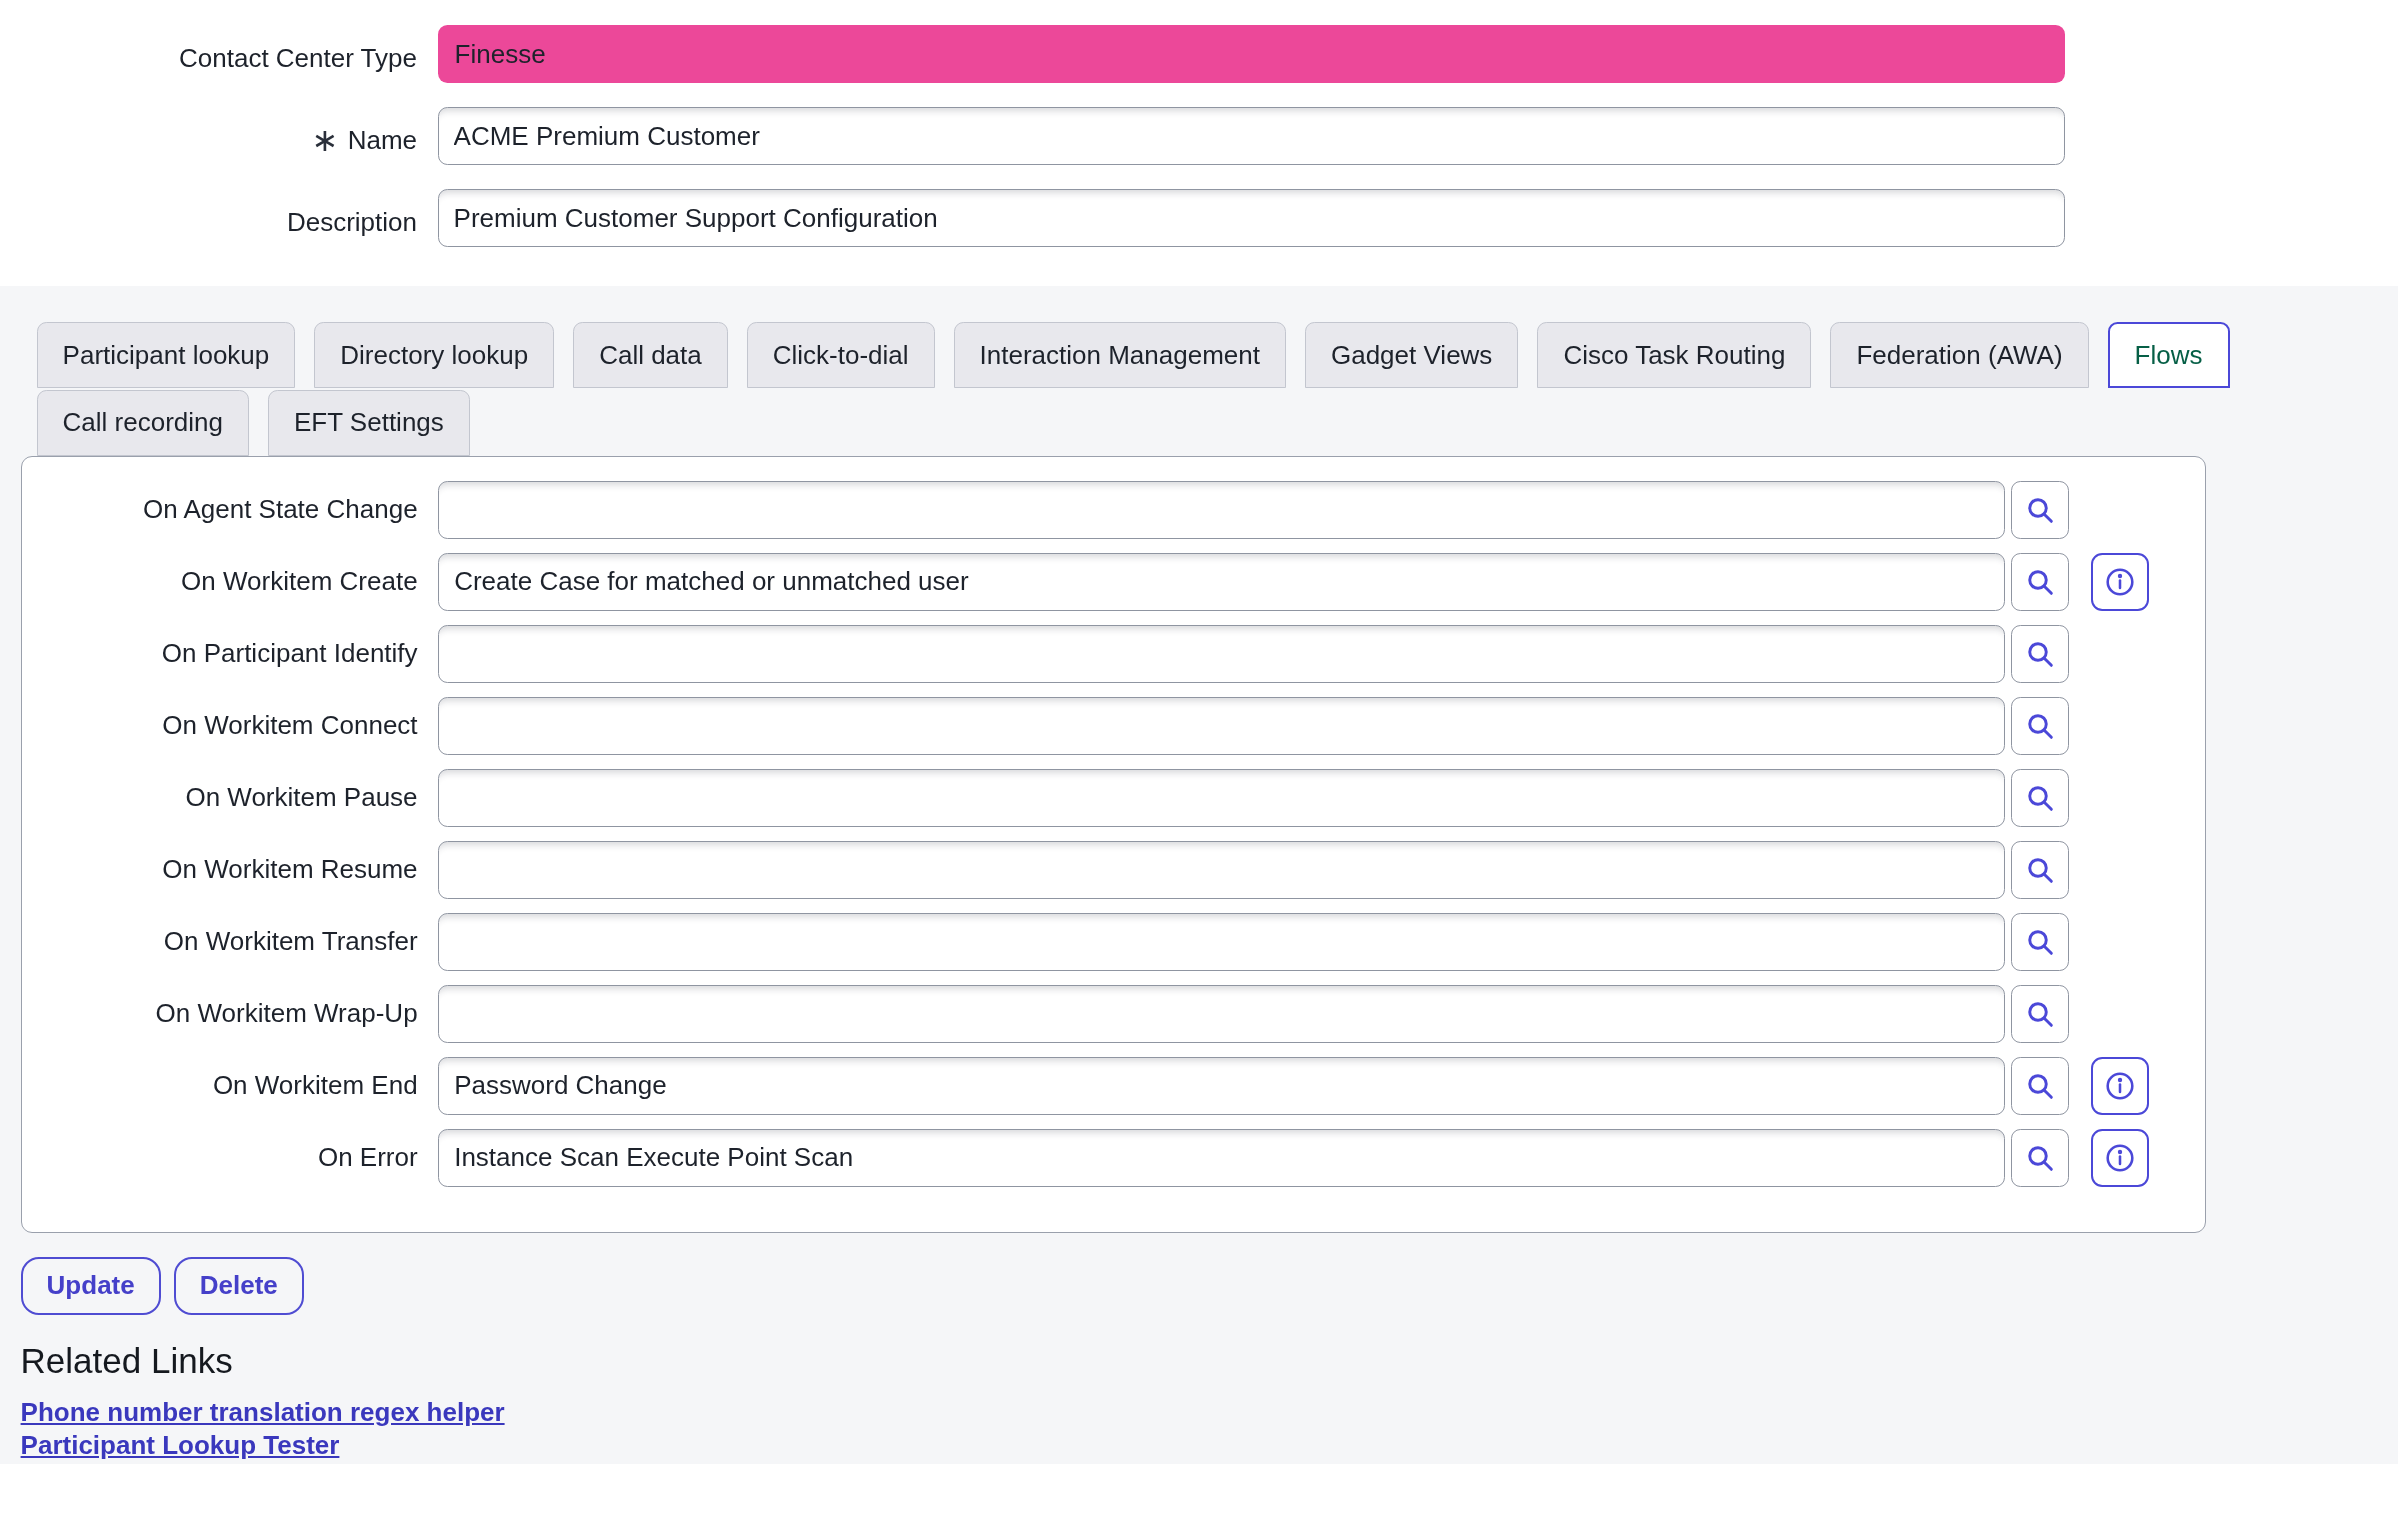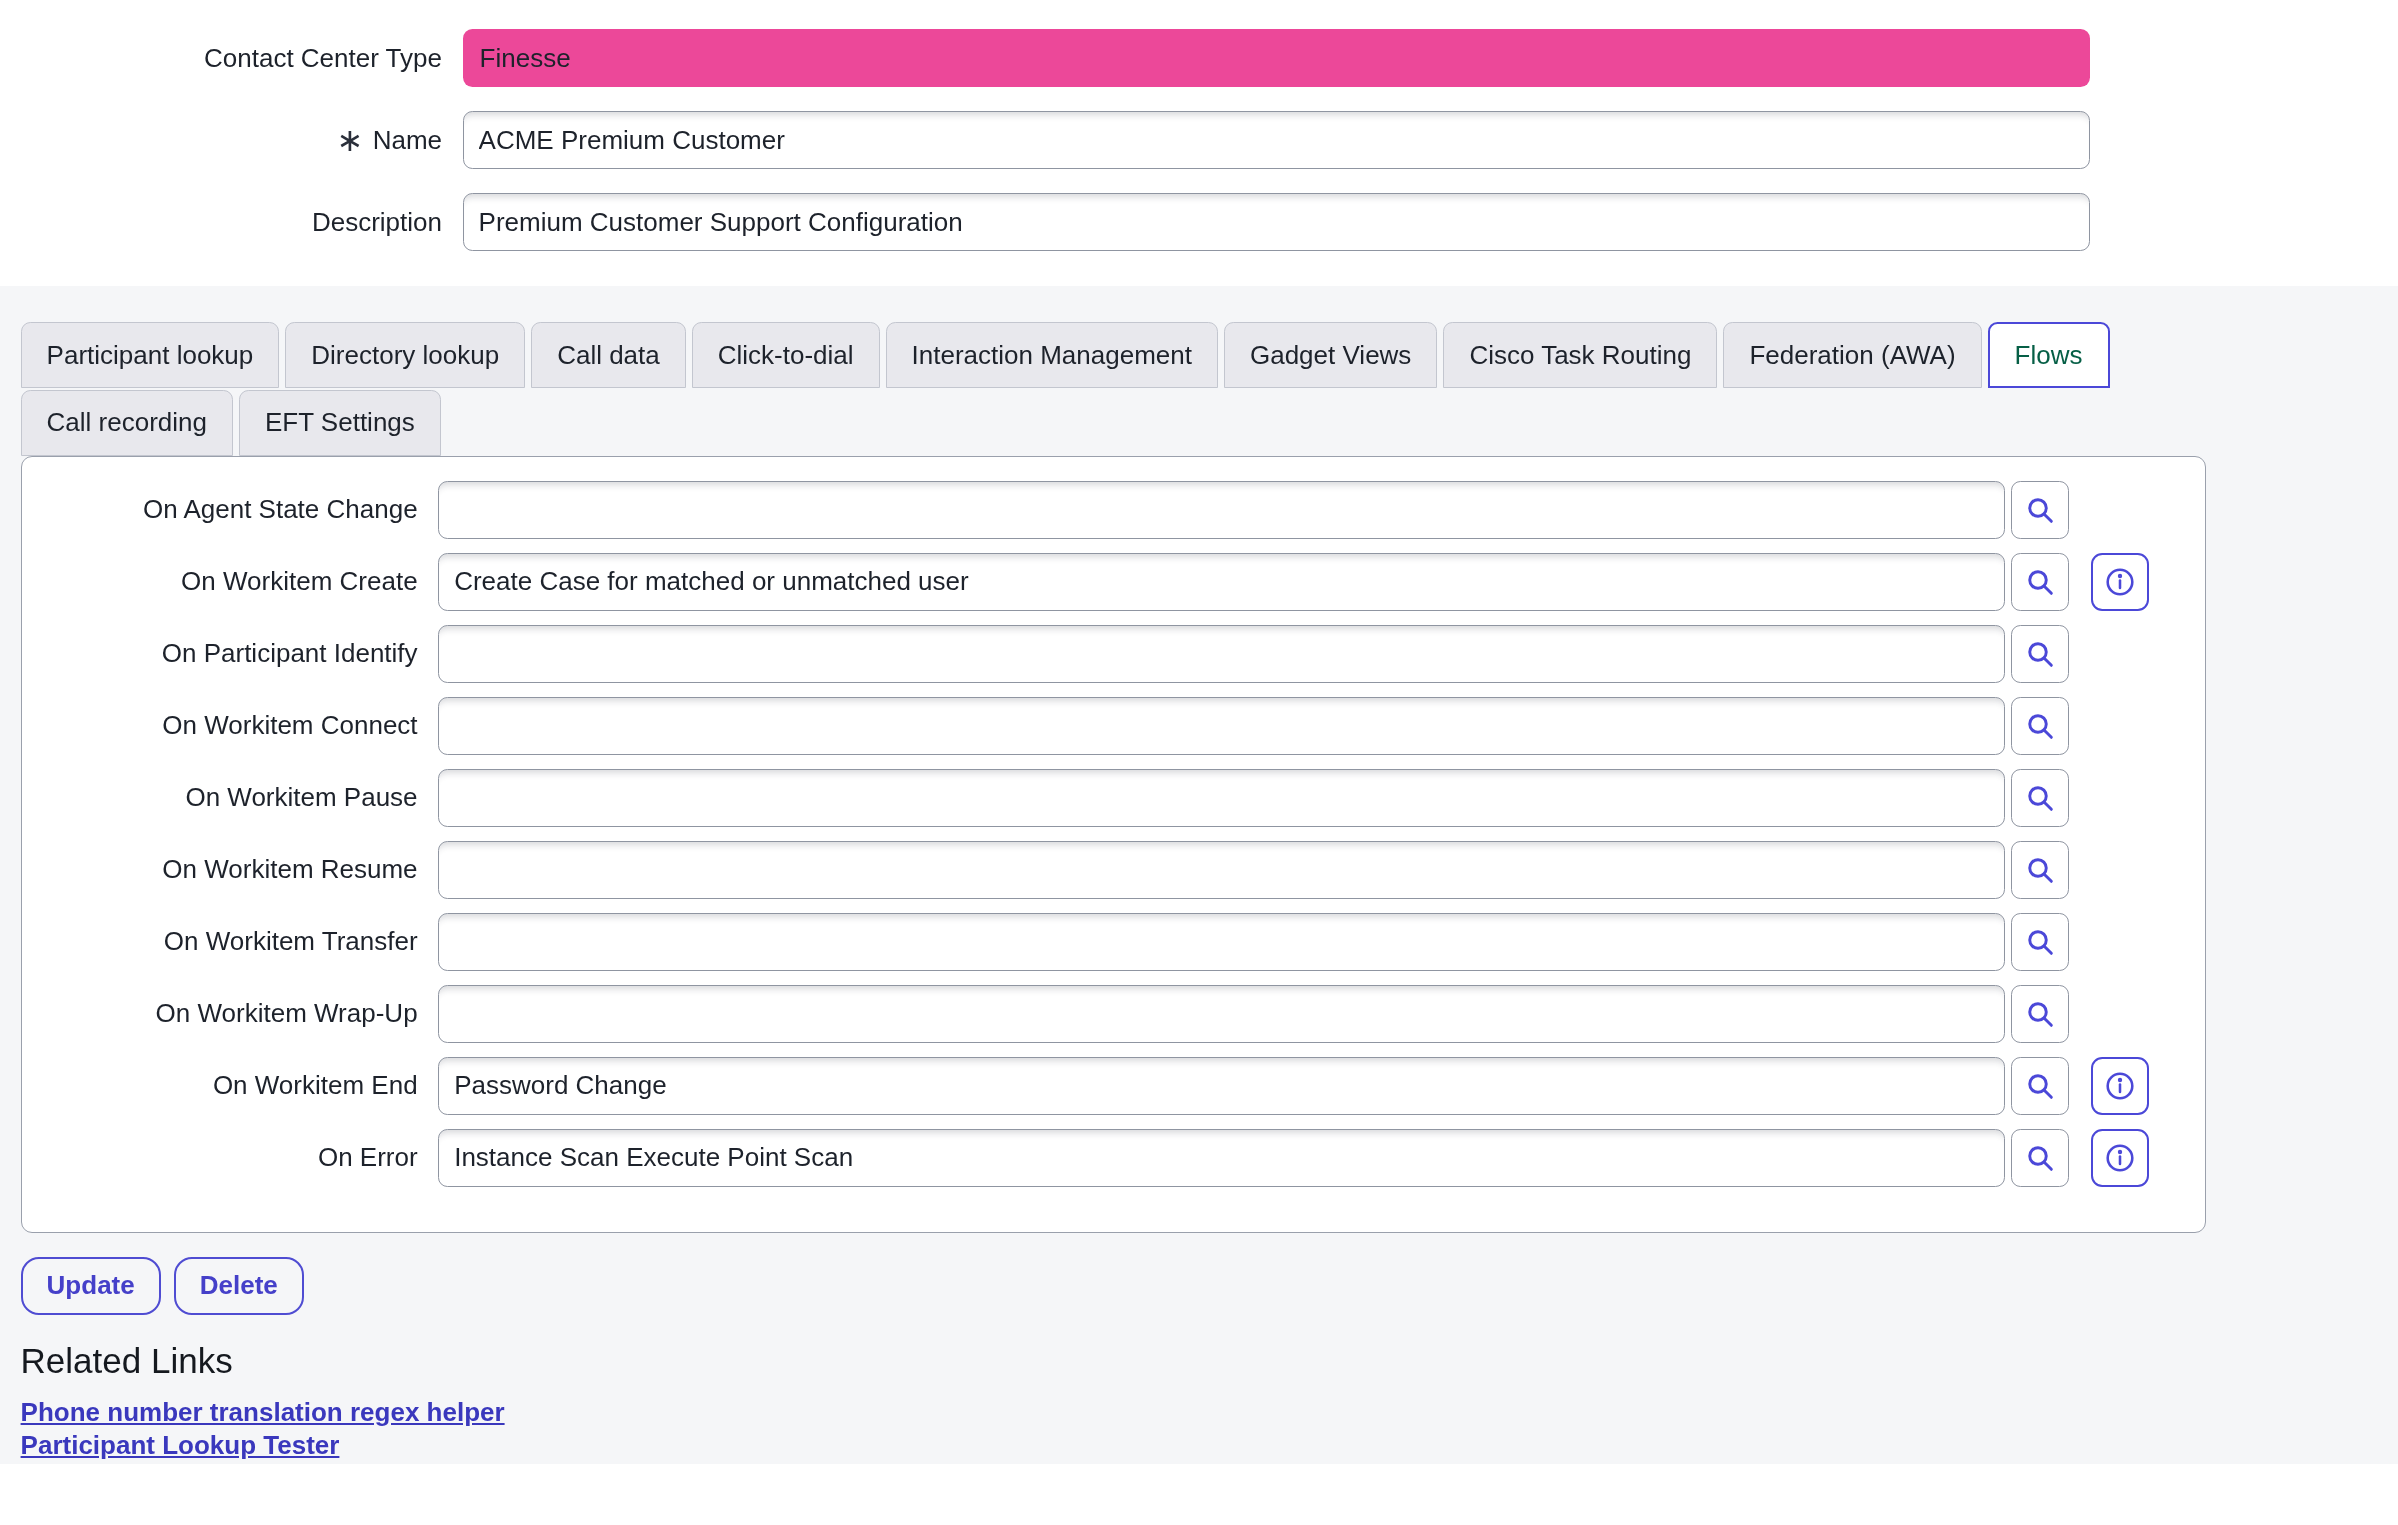--- a/index.html
+++ b/index.html
@@ -6,21 +6,21 @@
   html,body { margin:0; padding:0; }
   body {
     width:2399px; height:1525px; overflow:hidden;
     background:#ffffff;
     font-family:"Liberation Sans", sans-serif;
     color:#1d222b;
   }
 
   
   .header-form { height:286px; padding-top:25px; background:#ffffff; }
-  .form-row { display:flex; align-items:center; height:66px; margin-bottom:16px;padding-left:25px; }
+  .form-row { display:flex; height:66px; margin-bottom:16px; }
   .form-label {
     width:417px; display:flex; justify-content:flex-end; align-items:center;
     font-size:26px; color:#1d222b; white-space:nowrap; padding-right:0;
   }
   .req-mark { font-size:32px; margin-right:9.4px; color:#2a2f3a; line-height:1; }
   .form-field { margin-left:20.6px; width:1627px; height:58px; }
   .field-readonly {
     width:100%; height:100%; background:#ec4899; border-radius:9.4px;
     display:flex; align-items:center; padding:0 17px; font-size:26px; color:#1d222b;
   }
@@ -31,21 +31,21 @@
     padding:0 15px; outline:none;
     box-shadow: inset 0 9.4px 7.5px -6.6px rgba(30,36,48,0.18);
   }
 
   
   .body-band {
     background:#f5f6f8; height:1178px; padding:36px 0 0 20.6px; overflow:hidden;
   }
 
   
-  .tab-row { display:flex; gap:6px; }
+  .tab-row { display:flex; gap:19px;margin-left:16px; }
   .tab-row.second { margin-top:1.9px; }
   .tab {
     height:66px; padding:0 25px; display:flex; align-items:center;
     background:#e8e8ed; border:1.9px solid #c3c6cf; border-radius:9.4px 9.4px 0 0;
     font-family:"Liberation Sans", sans-serif;
     font-size:26px; color:#1d222b; white-space:nowrap; cursor:pointer;
   }
   .tab.active {
     background:#ffffff; border:2.8px solid #4b48d8; color:#065f46;
   }

